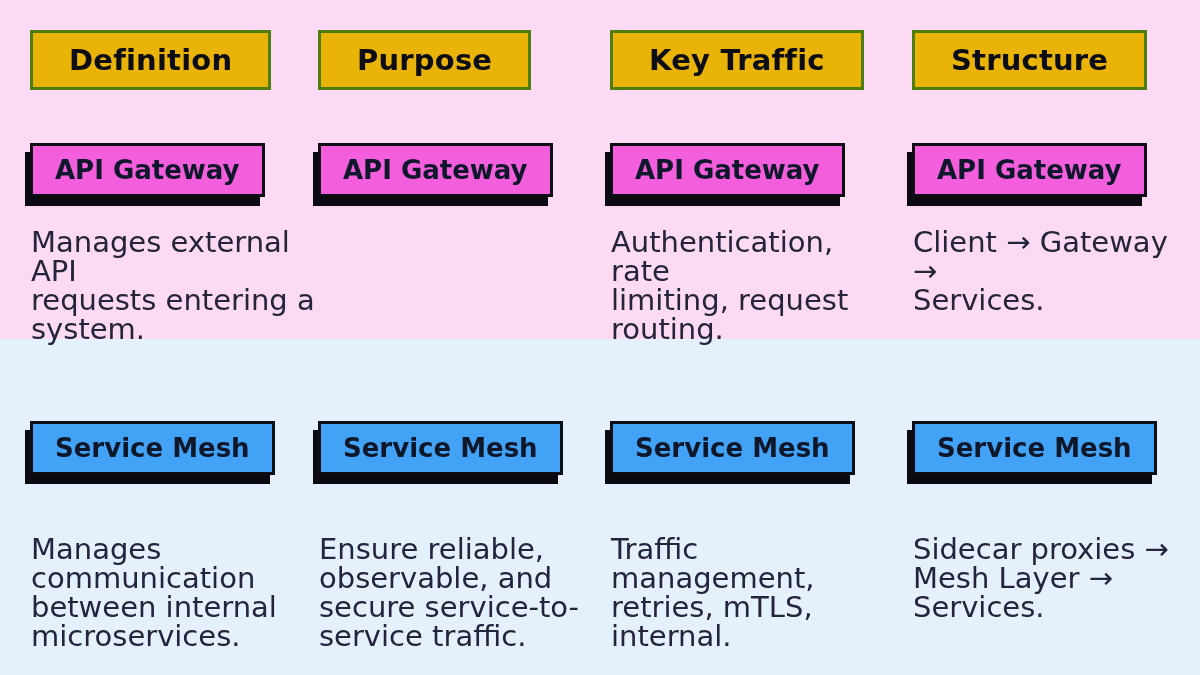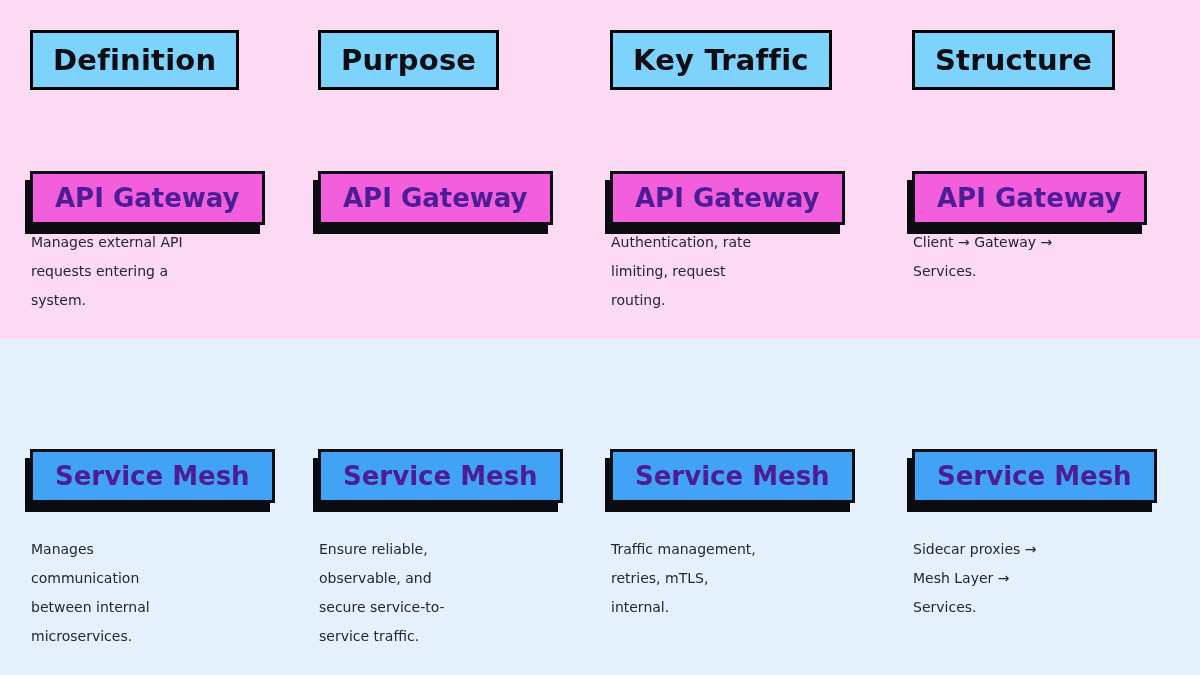--- a/index.html
+++ b/index.html
@@ -36,57 +36,56 @@
   .col-0 { left: 30px; }
   .col-1 { left: 318px; }
   .col-2 { left: 610px; }
   .col-3 { left: 912px; }
 
   .header-box {
     position: absolute;
     top: 30px;
     left: 0;
     display: inline-block;
-    background: #7dd3fc;
-    border: 3px solid #000000;
-    padding: 8px 20px;
+    background: #eab308;
+    border: 3px solid #4d7c0f;
+    padding: 8px 36px;
     font-size: 29px;
     font-weight: 700;
     line-height: 38px;
     color: #0d0d14;
     letter-spacing: 0.2px;
     white-space: nowrap;
   }
 
   .pill {
     position: absolute;
     left: 0;
     display: inline-block;
     border: 3px solid #0d0d14;
     padding: 9px 22px;
     min-width: 213px;
     text-align: center;
     font-size: 26px;
     font-weight: 700;
     line-height: 30px;
-    color: #4c1d95;
+    color: #0f172a;
     white-space: nowrap;
     box-shadow: -5px 9px 0 0 #0a0a10;
-    margin-top: 28px;
   }
   .pill-row-1 { top: 143px; }
   .pill-row-2 { top: 421px; }
   .pill-pink { background: #f25edc; }
   .pill-blue { background: #42a3f6; }
 
   .desc {
     position: absolute;
     left: 1px;
     width: 284px;
-    font-size: 14px;
+    font-size: 29px;
     line-height: 29px;
     color: #24243a;
     white-space: pre-line;
   }
   .desc-row-1 { top: 228px; }
   .desc-row-2 { top: 507px; margin-top: 28px; }
 </style>
 </head>
 <body>
 

